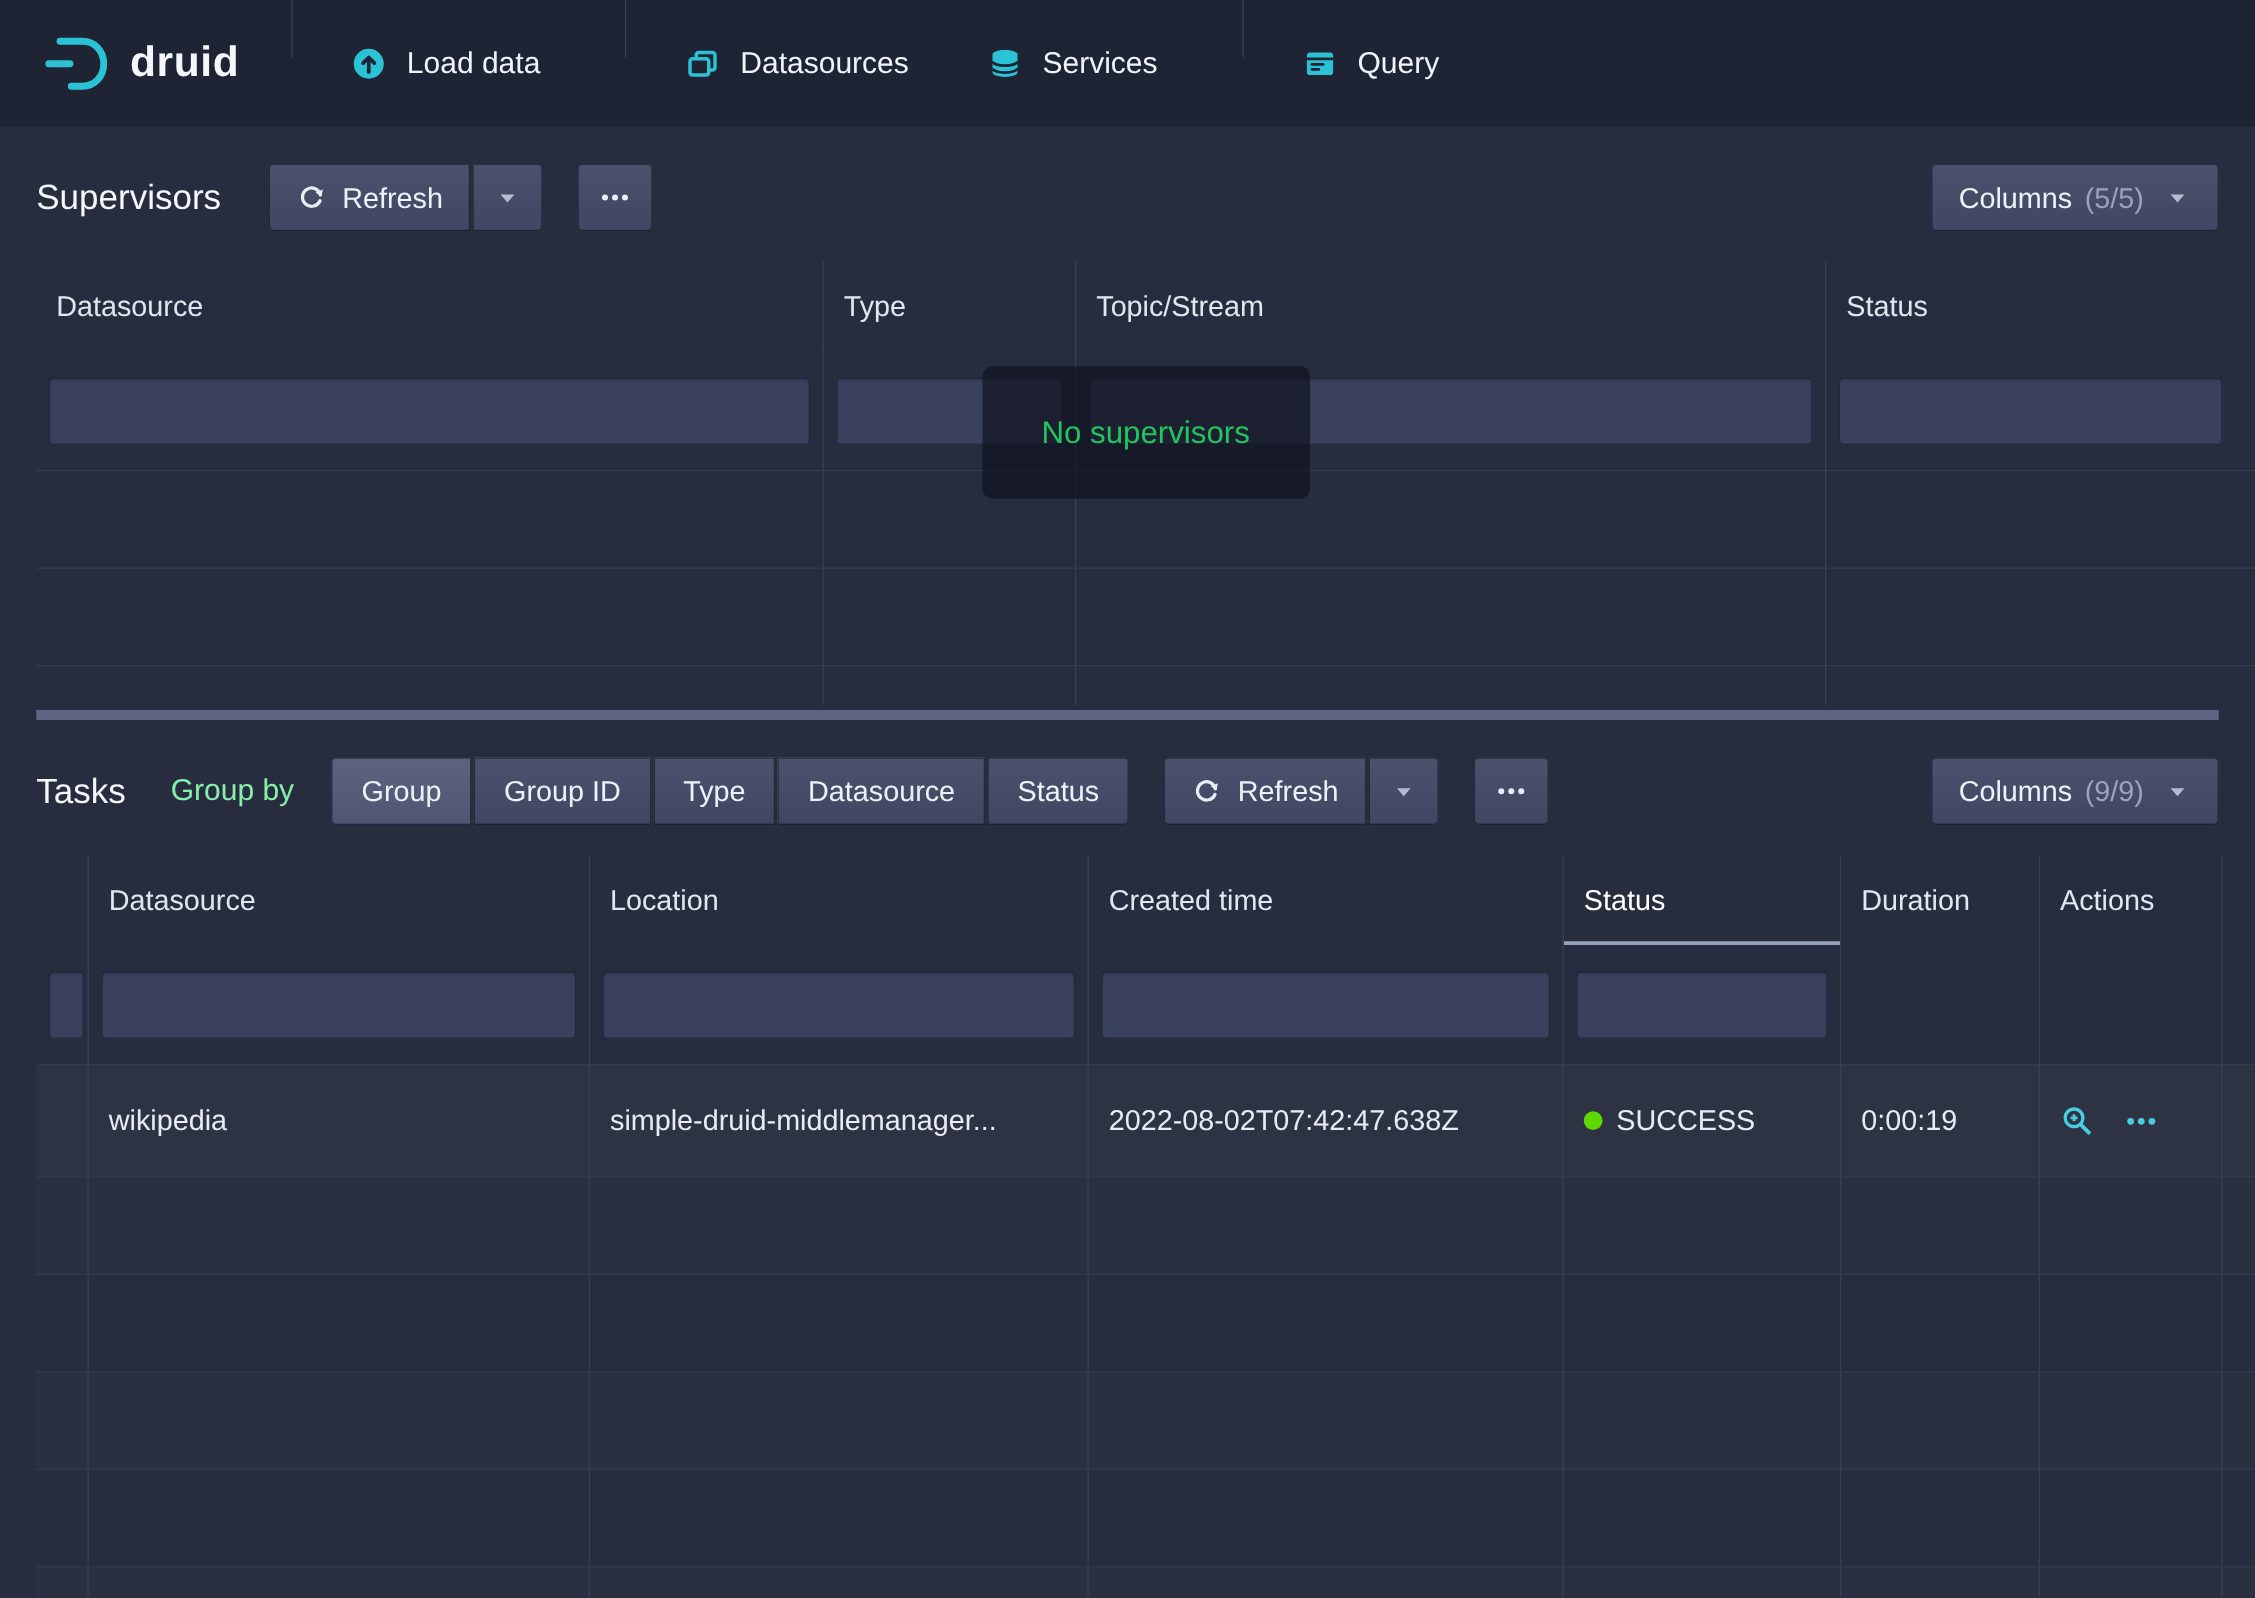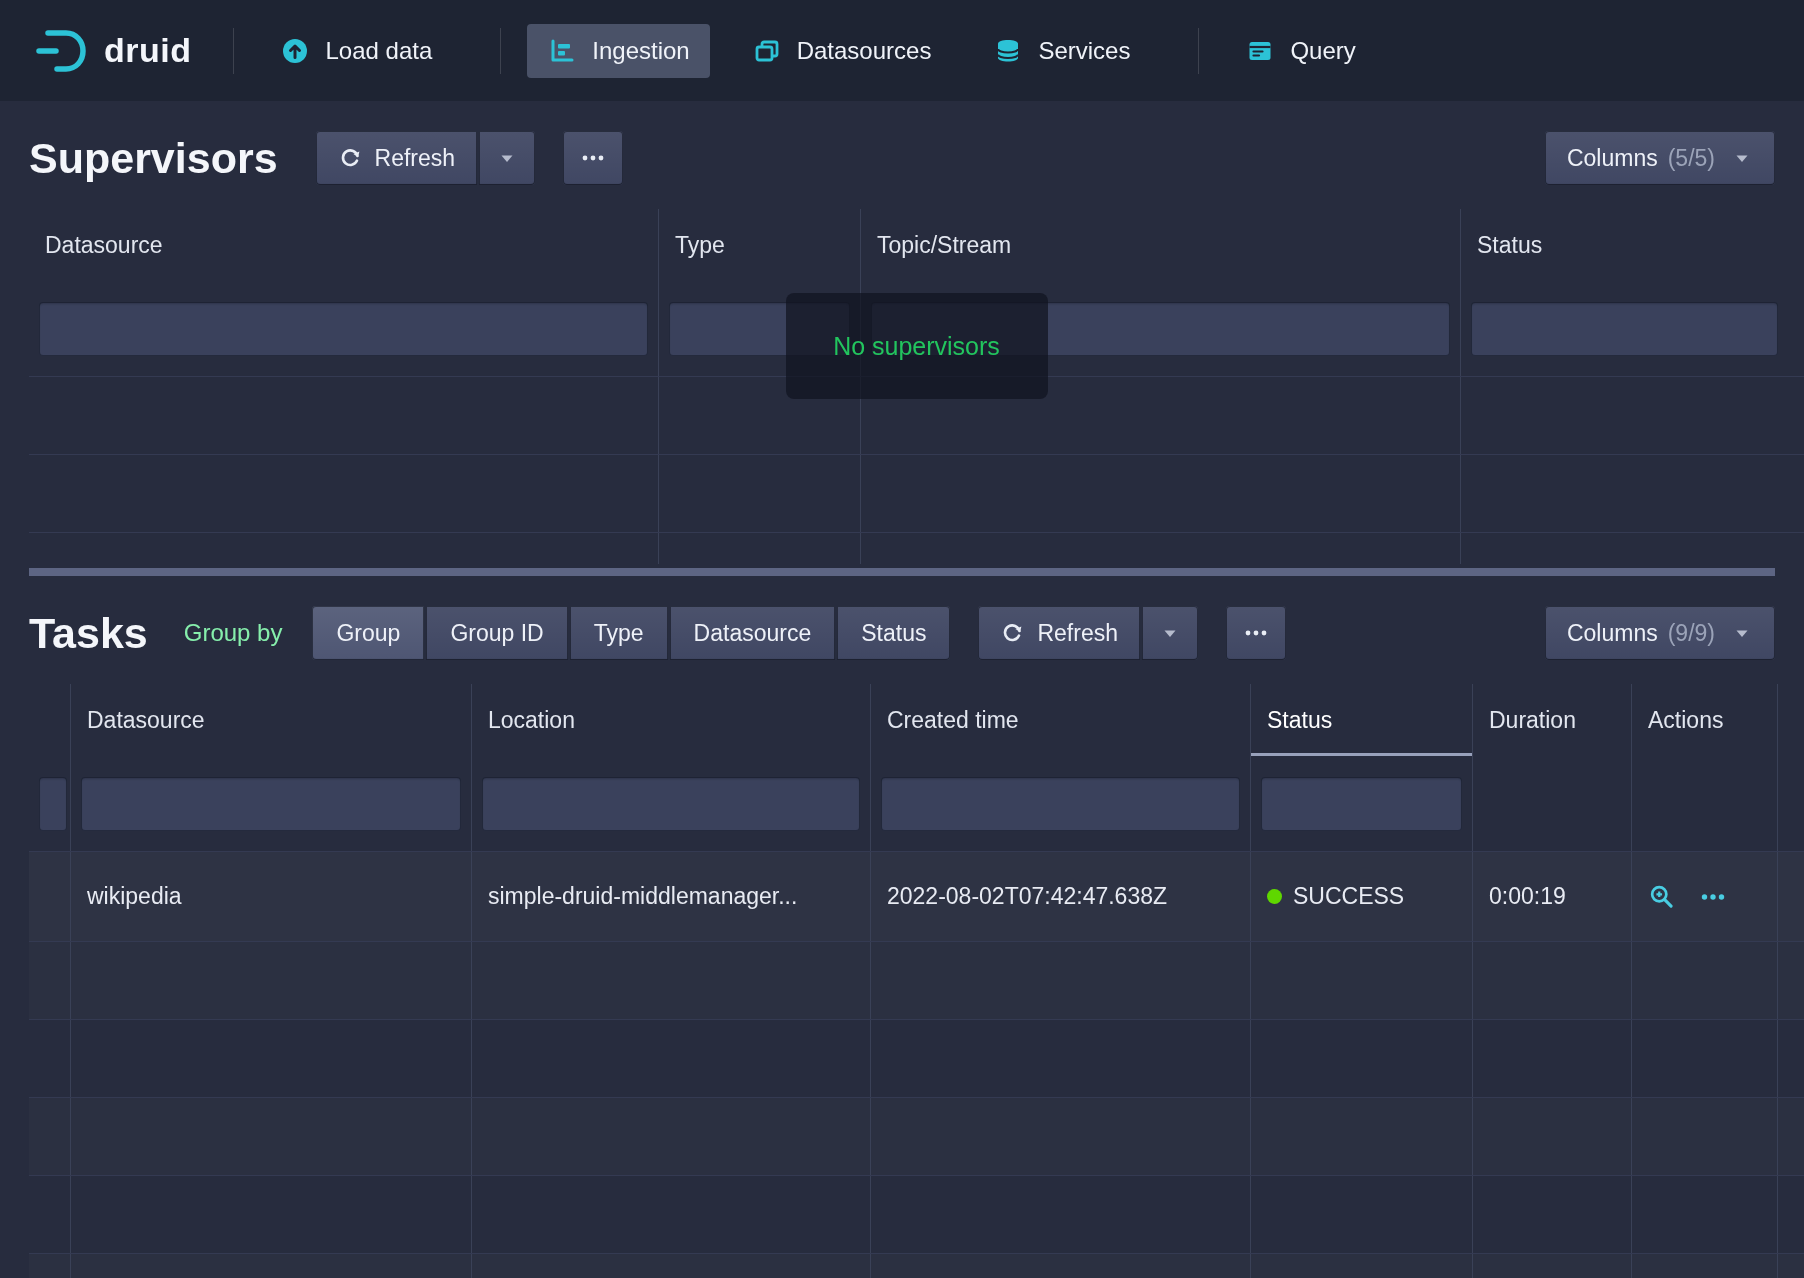--- a/index.html
+++ b/index.html
@@ -5,41 +5,41 @@
   * { box-sizing: border-box; margin: 0; padding: 0; }
   html,body{
     width:1804px; height:1278px; overflow:hidden;
     background:#272c3e;
     font-family:"Liberation Sans", sans-serif;
     color:#e9ecf4;
   }
   
   .topbar{
     height:101px; background:#1e2433;
-    display:flex; align-items:center;
+    display:flex; 
     padding:0 30px 0 34px;
   }
   .brand{ display:flex; align-items:center; gap:14px; margin-right:16px; cursor:pointer; }
   .brand-text{ font-size:34px; font-weight:600; letter-spacing:0.5px; color:#f4f6fb; }
   .nav-divider{ width:1px; height:46px; background:rgba(255,255,255,0.14); margin:0 26px; flex:0 0 auto; }
   .nav-item{
     display:flex; align-items:center; gap:15px;
     padding:12px 20px; margin-right:22px;
     border-radius:4px; font-size:24px; color:#f0f3f9;
     cursor:pointer; white-space:nowrap; text-decoration:none;
   }
   .nav-item.active{ background:#4a5268; }
   .nav-icon{ width:30px; height:30px; display:flex; align-items:center; justify-content:center; }
 
   
   .section-bar{
     display:flex; align-items:center;
     padding:30px 29px 24px 29px;
   }
-  .section-title{ font-size:43px; font-weight:700; color:#f4f6fa; margin-right:38px; }
+  .section-title{ font-size:28px; font-weight:400; color:#f4f6fa; margin-right:38px; }
   .btn{
     display:inline-flex; align-items:center; gap:13px;
     height:54px; padding:0 22px;
     background:#404763;
     background-image:linear-gradient(to bottom, rgba(255,255,255,.06), rgba(255,255,255,0));
     box-shadow: inset 0 0 0 1px rgba(13,17,26,.55), inset 0 -1px 1px rgba(13,17,26,.3);
     border:none; border-radius:4px;
     color:#eef1f8; font-size:23px; font-family:inherit; cursor:pointer; white-space:nowrap;
   }
   .btn-group{ display:inline-flex; }
@@ -124,30 +124,20 @@
       <svg width="28" height="28" viewBox="0 0 28 28">
         <circle cx="14" cy="14" r="12" fill="#2cc2d6"></circle>
         <path d="M14 20.5 v-11 M9.5 13.5 L14 9 18.5 13.5" stroke="#1e2433" stroke-width="3" fill="none" stroke-linecap="round" stroke-linejoin="round"></path>
       </svg>
     </span>
     <span>Load data</span>
   </a>
 
   <div class="nav-divider"></div>
 
-  <a class="nav-item active">
-    <span class="nav-icon">
-      <svg width="28" height="28" viewBox="0 0 28 28">
-        <path d="M5 4 v19 h19" stroke="#2cc2d6" stroke-width="3" fill="none" stroke-linecap="round" stroke-linejoin="round"></path>
-        <rect x="10" y="7" width="12" height="4.5" rx="1" fill="#2cc2d6"></rect>
-        <rect x="10" y="14" width="7" height="4.5" rx="1" fill="#2cc2d6"></rect>
-      </svg>
-    </span>
-    <span>Ingestion</span>
-  </a>
 
   <a class="nav-item">
     <span class="nav-icon">
       <svg width="28" height="28" viewBox="0 0 28 28">
         <rect x="4" y="10" width="15" height="13" rx="2" fill="none" stroke="#2cc2d6" stroke-width="2.8"></rect>
         <path d="M9 10 V7 a2 2 0 0 1 2-2 h11 a2 2 0 0 1 2 2 v10 a2 2 0 0 1 -2 2 h-3" fill="none" stroke="#2cc2d6" stroke-width="2.8"></path>
       </svg>
     </span>
     <span>Datasources</span>
   </a>

